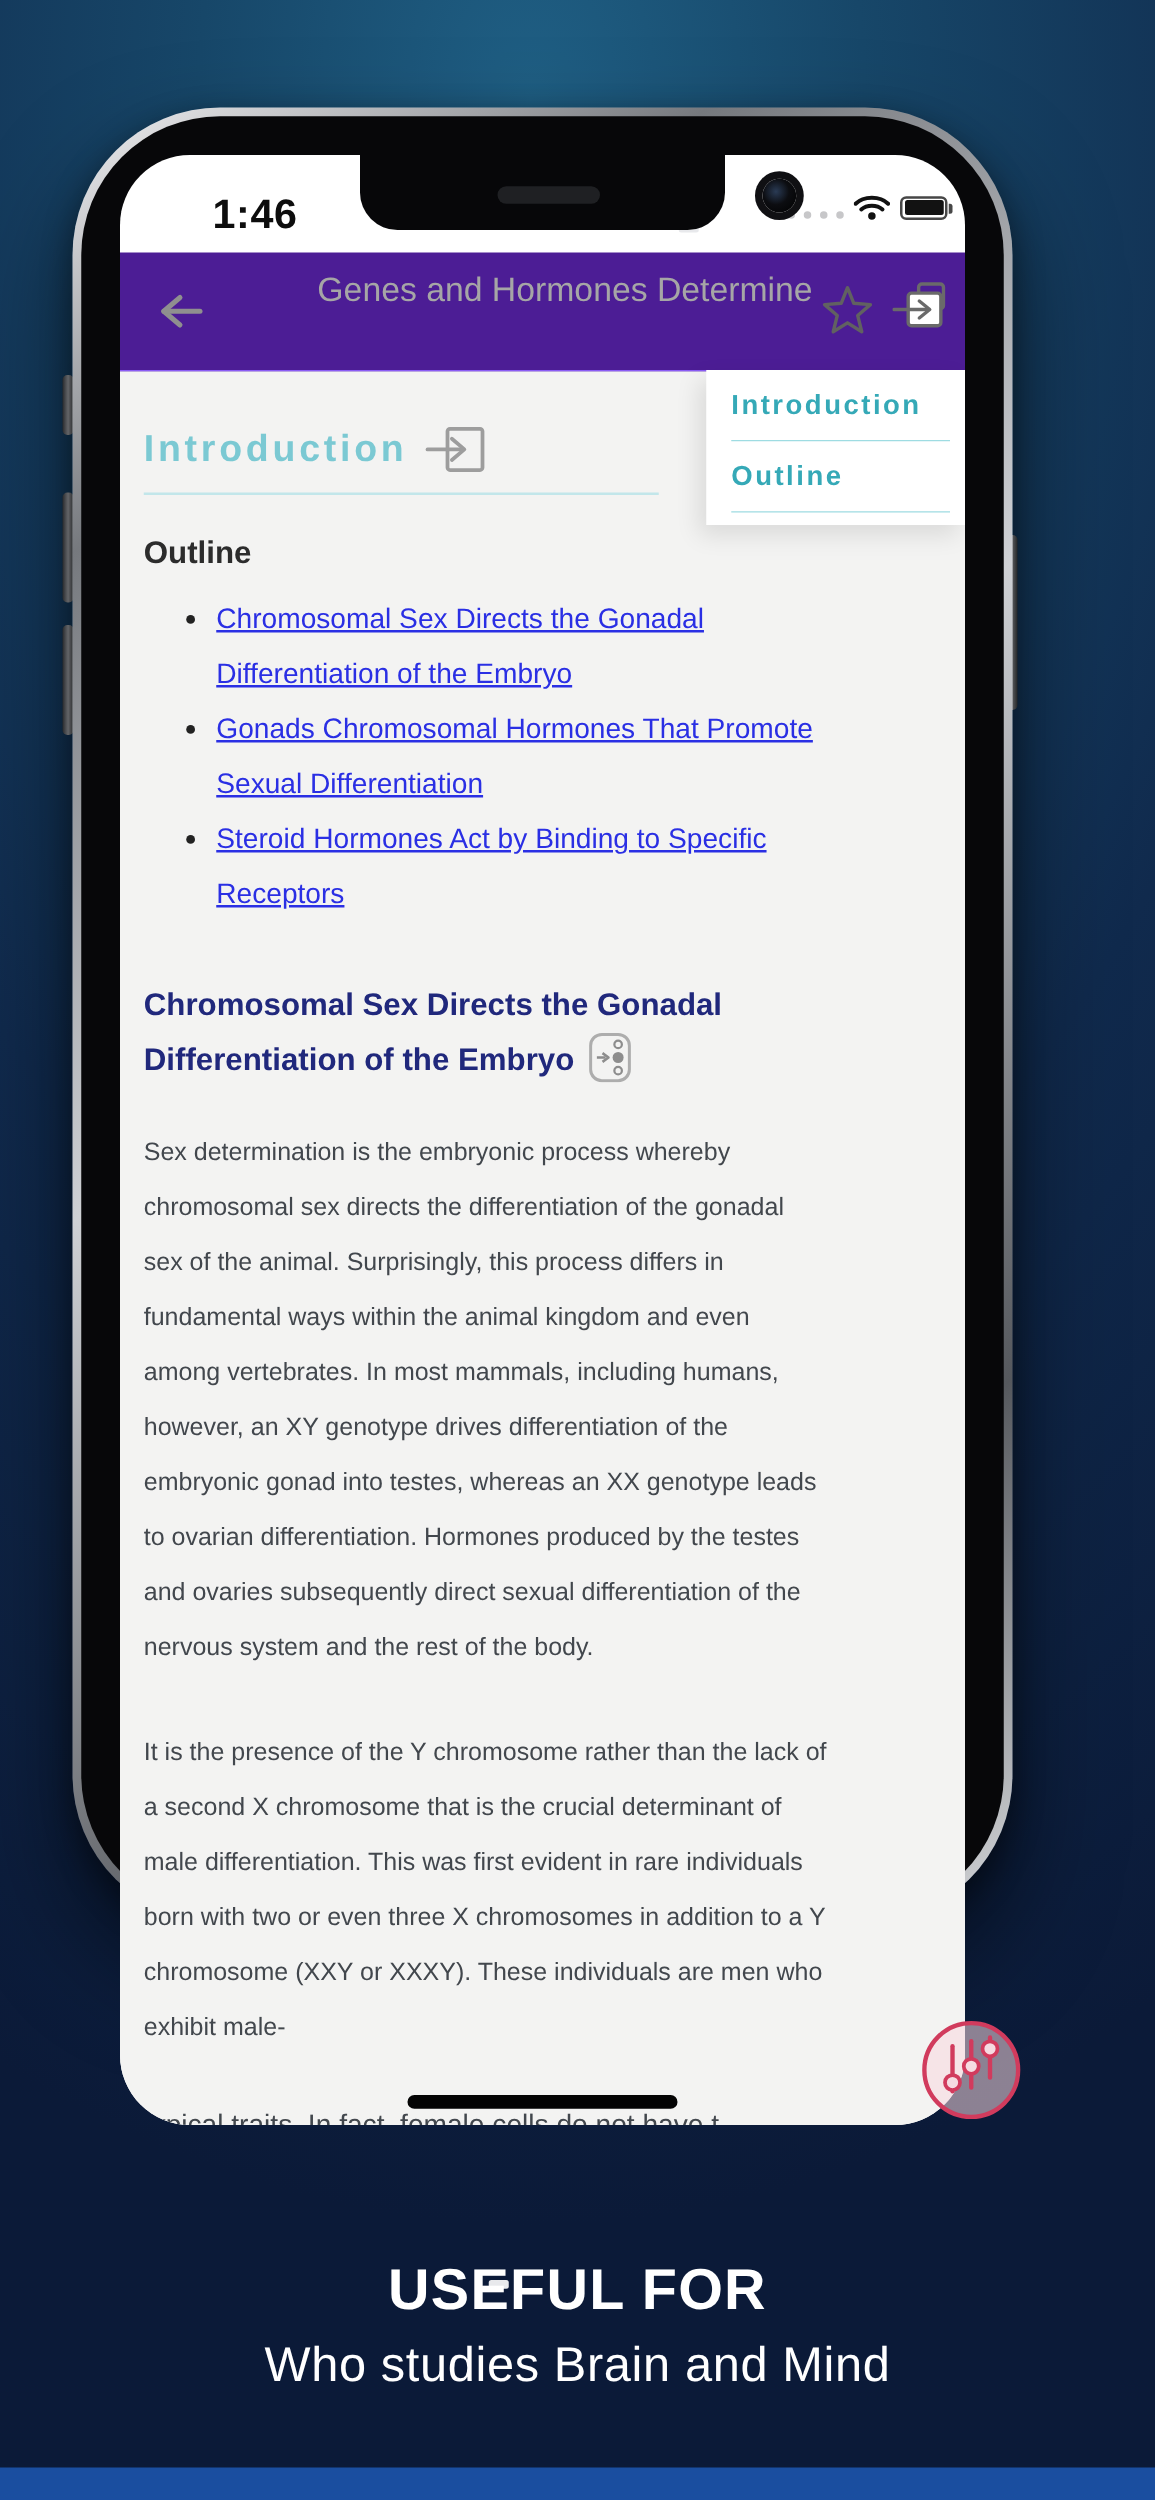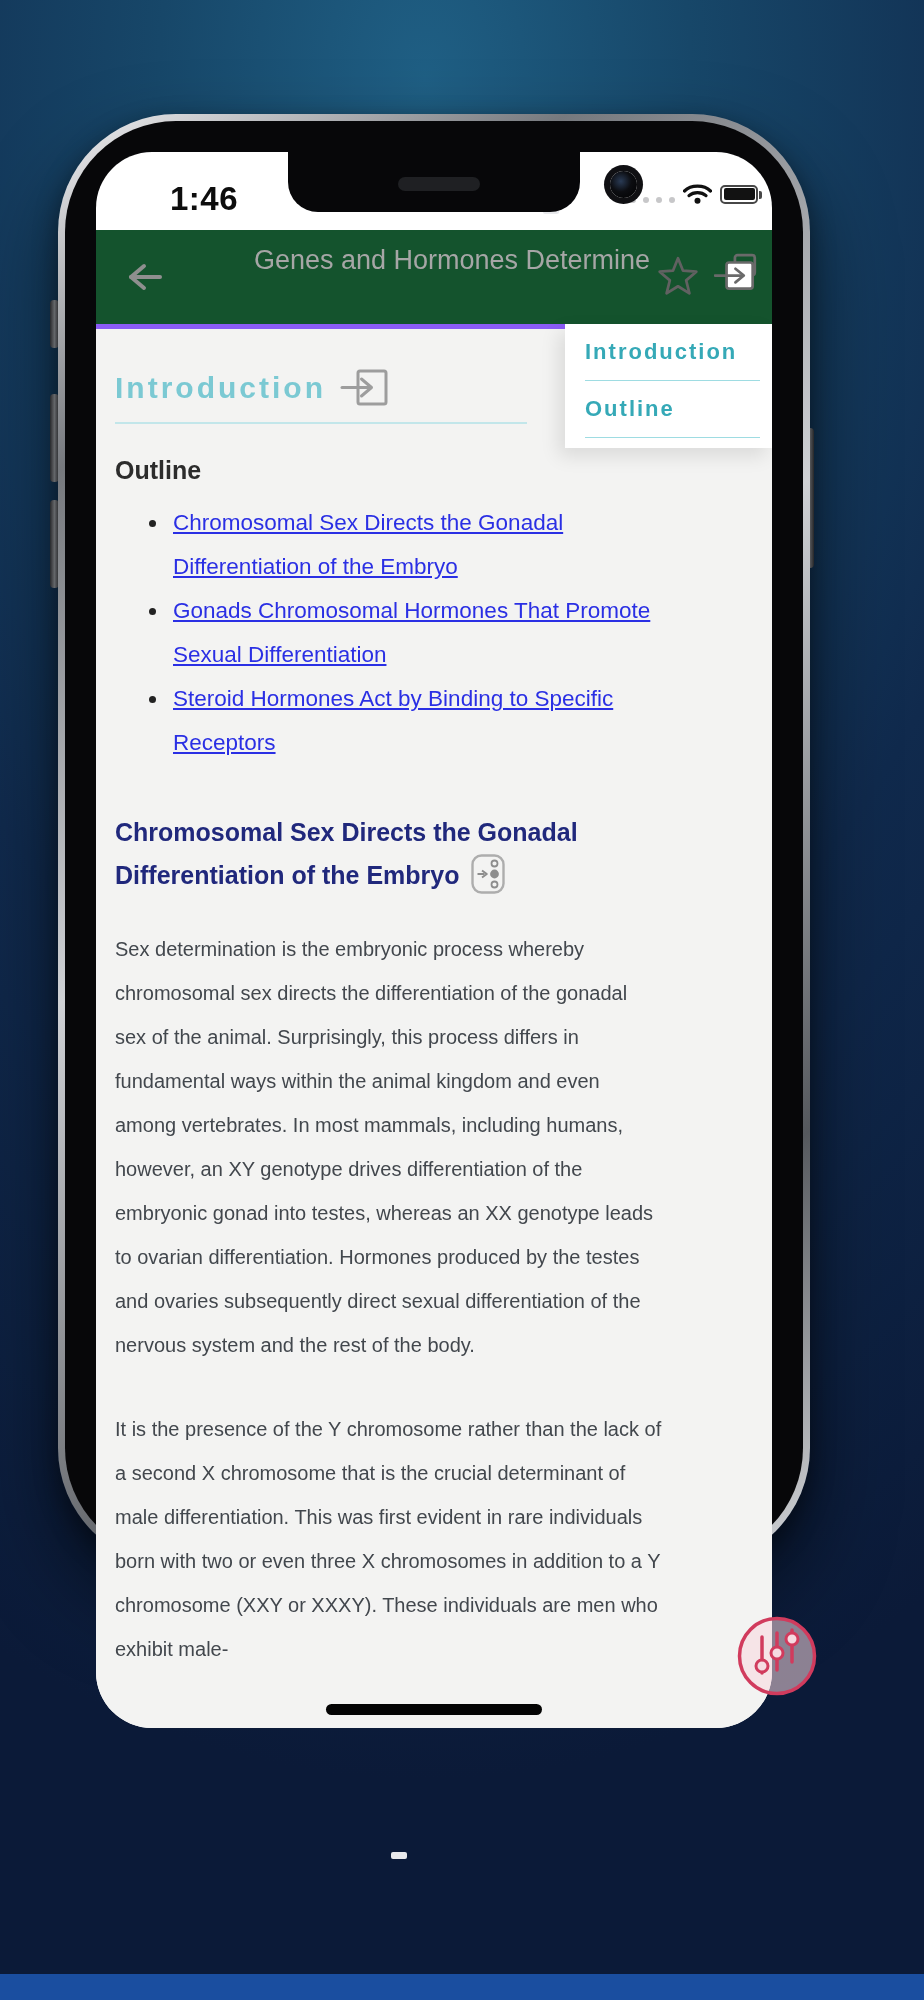--- a/index.html
+++ b/index.html
@@ -9,21 +9,21 @@
   .bottom-band{position:absolute;left:0;bottom:0;width:100%;height:26px;background:#1a4ea0;}
 
   
   .side-btn{position:absolute;background:linear-gradient(90deg,#3a3c40,#9fa2a7,#4a4d52);border-radius:4px;}
   .btn-l1{left:50px;top:300px;width:9px;height:48px;}
   .btn-l2{left:50px;top:394px;width:9px;height:88px;}
   .btn-l3{left:50px;top:500px;width:9px;height:88px;}
   .btn-r {left:805px;top:428px;width:9px;height:140px;background:linear-gradient(90deg,#4a4d52,#9fa2a7,#3a3c40);}
   .phone{position:absolute;left:58px;top:86px;width:752px;height:1452px;border-radius:118px;
     background:linear-gradient(145deg,#f0f0f2 0%,#76797e 18%,#cfd1d5 45%,#55585d 78%,#d8dadd 100%);
-    box-shadow:0 40px 80px rgba(0,0,0,0.55), 0 8px 24px rgba(0,0,0,0.4);padding:7px;box-sizing:border-box;margin-top:28px;}
+    box-shadow:0 40px 80px rgba(0,0,0,0.55), 0 8px 24px rgba(0,0,0,0.4);padding:7px;box-sizing:border-box;}
   .bezel{position:relative;width:100%;height:100%;border-radius:111px;background:#070709;}
   .ant{position:absolute;background:#e8e9ec;border-radius:2px;}
   .ant-top{left:478px;top:86px;width:16px;height:7px;}
   .ant-bot{left:326px;top:1731px;width:16px;height:7px;}
 
   .screen{position:absolute;left:31px;top:31px;width:676px;height:1576px;border-radius:56px;
     background:#ffffff;overflow:hidden;}
 
   
   .notch{position:absolute;top:0;left:50%;transform:translateX(-50%);width:292px;height:60px;
@@ -36,22 +36,22 @@
   
   .time{position:absolute;top:28px;left:74px;font-size:33px;font-weight:bold;color:#0d0d0d;letter-spacing:.5px;}
   .status-right{position:absolute;top:30px;right:14px;display:flex;align-items:center;gap:8px;height:24px;}
   .dots{display:flex;gap:7px;align-items:flex-end;height:20px;padding-bottom:2px;}
   .dots i{width:6px;height:6px;border-radius:50%;background:#c7c7c9;}
   .bat{position:relative;width:38px;height:19px;border:2px solid #474747;border-radius:5px;box-sizing:border-box;}
   .bat b{position:absolute;inset:1.5px;background:#121212;border-radius:2px;}
   .bat:after{content:"";position:absolute;right:-6px;top:4px;width:3px;height:8px;background:#474747;border-radius:0 2px 2px 0;}
 
   
-  .app-header{position:absolute;top:78px;left:0;width:676px;height:94px;background:#14532d;
-    border-bottom:5px solid #8b5cf6;z-index:6;}
+  .app-header{position:absolute;top:78px;left:0;width:676px;height:94px;background:#4c1d95;
+    border-bottom:1px solid #8b5cf6;z-index:6;}
   .back{position:absolute;left:24px;top:24px;width:46px;height:46px;cursor:pointer;}
   .hdr-title{position:absolute;left:50%;top:14px;transform:translateX(calc(-50% + 18px));
     width:430px;text-align:center;color:#a6a6a6;font-size:27px;line-height:33px;font-weight:400;}
   .star-btn{position:absolute;right:72px;top:24px;width:44px;height:44px;}
   .export-btn{position:absolute;right:12px;top:22px;width:46px;height:46px;}
 
   
   .content{position:absolute;top:172px;left:0;right:0;bottom:0;background:#f3f3f2;padding:42px 0 0 19px;box-sizing:border-box;}
   .flow{width:548px;}
   .intro-head{display:flex;align-items:center;gap:14px;width:412px;padding-bottom:12px;
@@ -180,20 +180,21 @@
                 <circle cx="23.5" cy="20" r="4.4" fill="#8d8d8d"></circle>
                 <circle cx="23.5" cy="30.5" r="3" stroke="#8d8d8d" stroke-width="1.8"></circle>
                 <path d="M6.5 20 H13.5" stroke="#8d8d8d" stroke-width="2"></path>
                 <path d="M11 16.5 L15.8 20 L11 23.5" stroke="#8d8d8d" stroke-width="2" fill="none" stroke-linejoin="round"></path>
               </svg></span></div>
 
             <p class="para">Sex determination is the embryonic process whereby chromosomal sex directs the differentiation of the gonadal sex of the animal. Surprisingly, this process differs in fundamental ways within the animal kingdom and even among vertebrates. In most mammals, including humans, however, an XY genotype drives differentiation of the embryonic gonad into testes, whereas an XX genotype leads to ovarian differentiation. Hormones produced by the testes and ovaries subsequently direct sexual differentiation of the nervous system and the rest of the body.</p>
             <p class="para p2">It is the presence of the Y chromosome rather than the lack of a second X chromosome that is the crucial determinant of male differentiation. This was first evident in rare individuals born with two or even three X chromosomes in addition to a Y chromosome (XXY or XXXY). These individuals are men who exhibit male-</p>
           </div>
 
+          <div class="clip-line">typical traits. In fact, female cells do not have t</div>
         </div>
 
         <div class="dropdown">
           <div class="dd-item">Introduction</div>
           <div class="dd-item">Outline</div>
         </div>
 
         <div class="home-ind"></div>
       </div>
 
@@ -209,15 +210,19 @@
         <line x1="29" y1="25" x2="29" y2="61"></line>
         <line x1="44" y1="21" x2="44" y2="58"></line>
         <line x1="59" y1="18" x2="59" y2="50"></line>
       </g>
       <circle cx="29" cy="54" r="6" fill="#f5dbe1" stroke="#d13b5d" stroke-width="3"></circle>
       <circle cx="44" cy="41" r="6" fill="#f5dbe1" stroke="#d13b5d" stroke-width="3"></circle>
       <circle cx="59" cy="27" r="6" fill="#f5dbe1" stroke="#d13b5d" stroke-width="3"></circle>
     </svg>
   </span>
 
+  <div class="caption">
+    <div class="c1">USEFUL FOR</div>
+    <div class="c2">Who studies Brain and Mind</div>
+  </div>
 
   <div class="bottom-band"></div>
 </div>
 
 </body></html>

